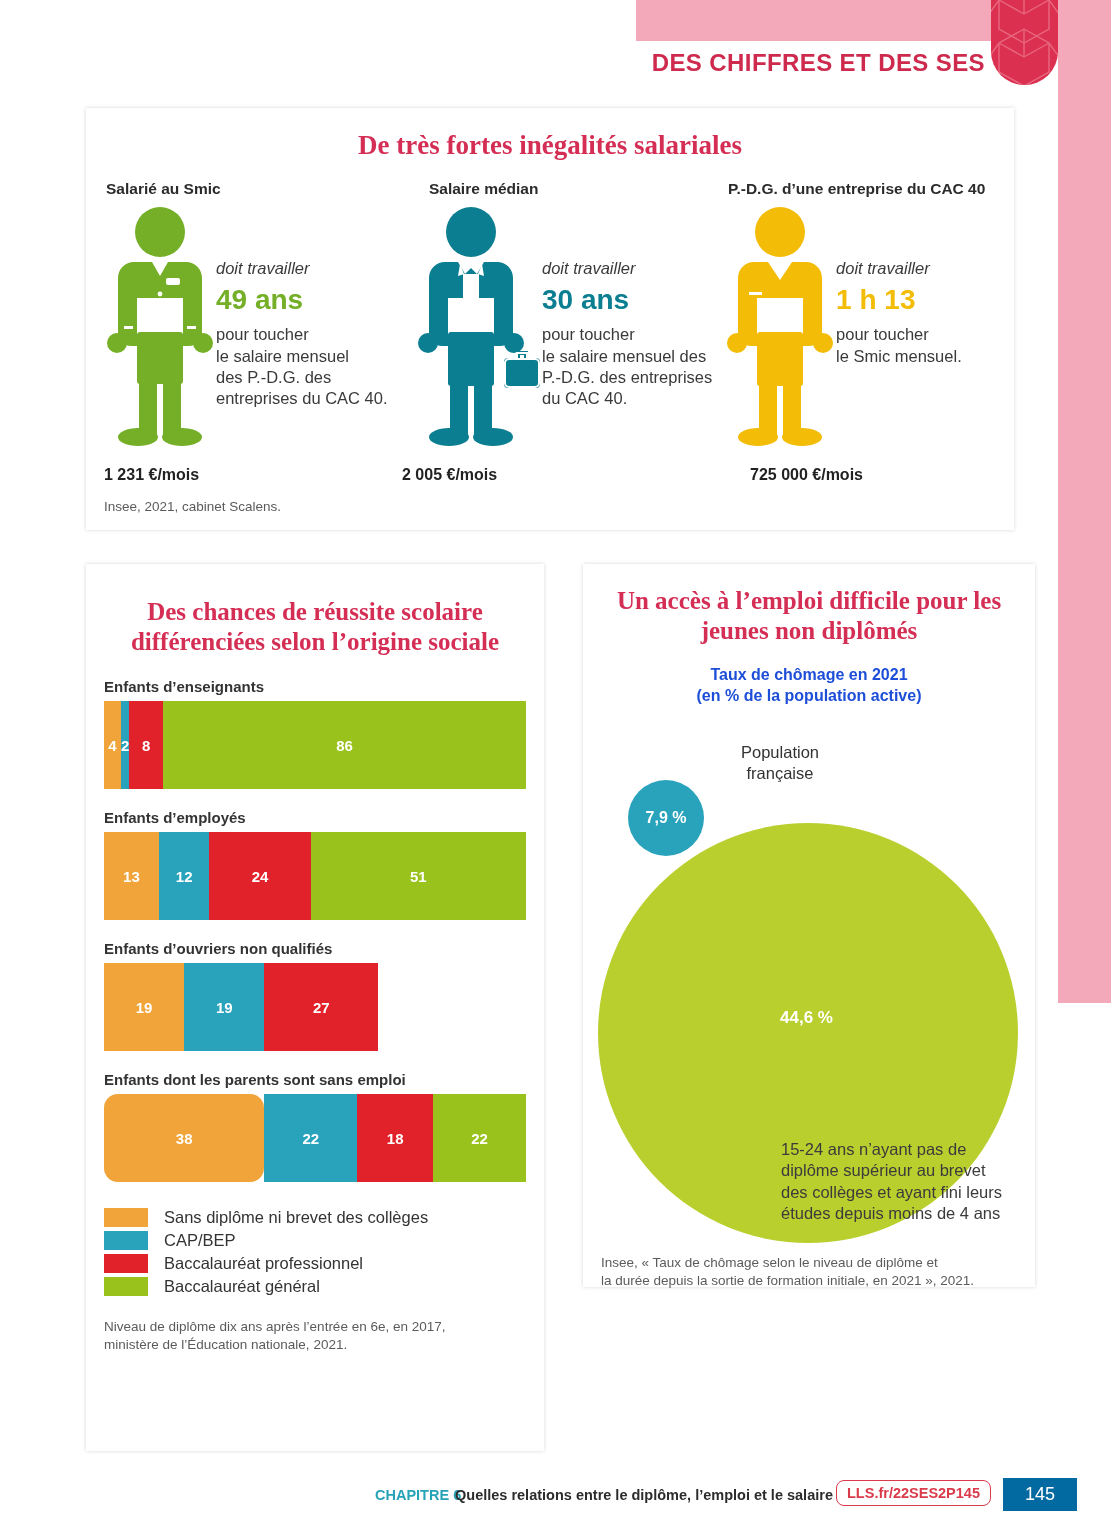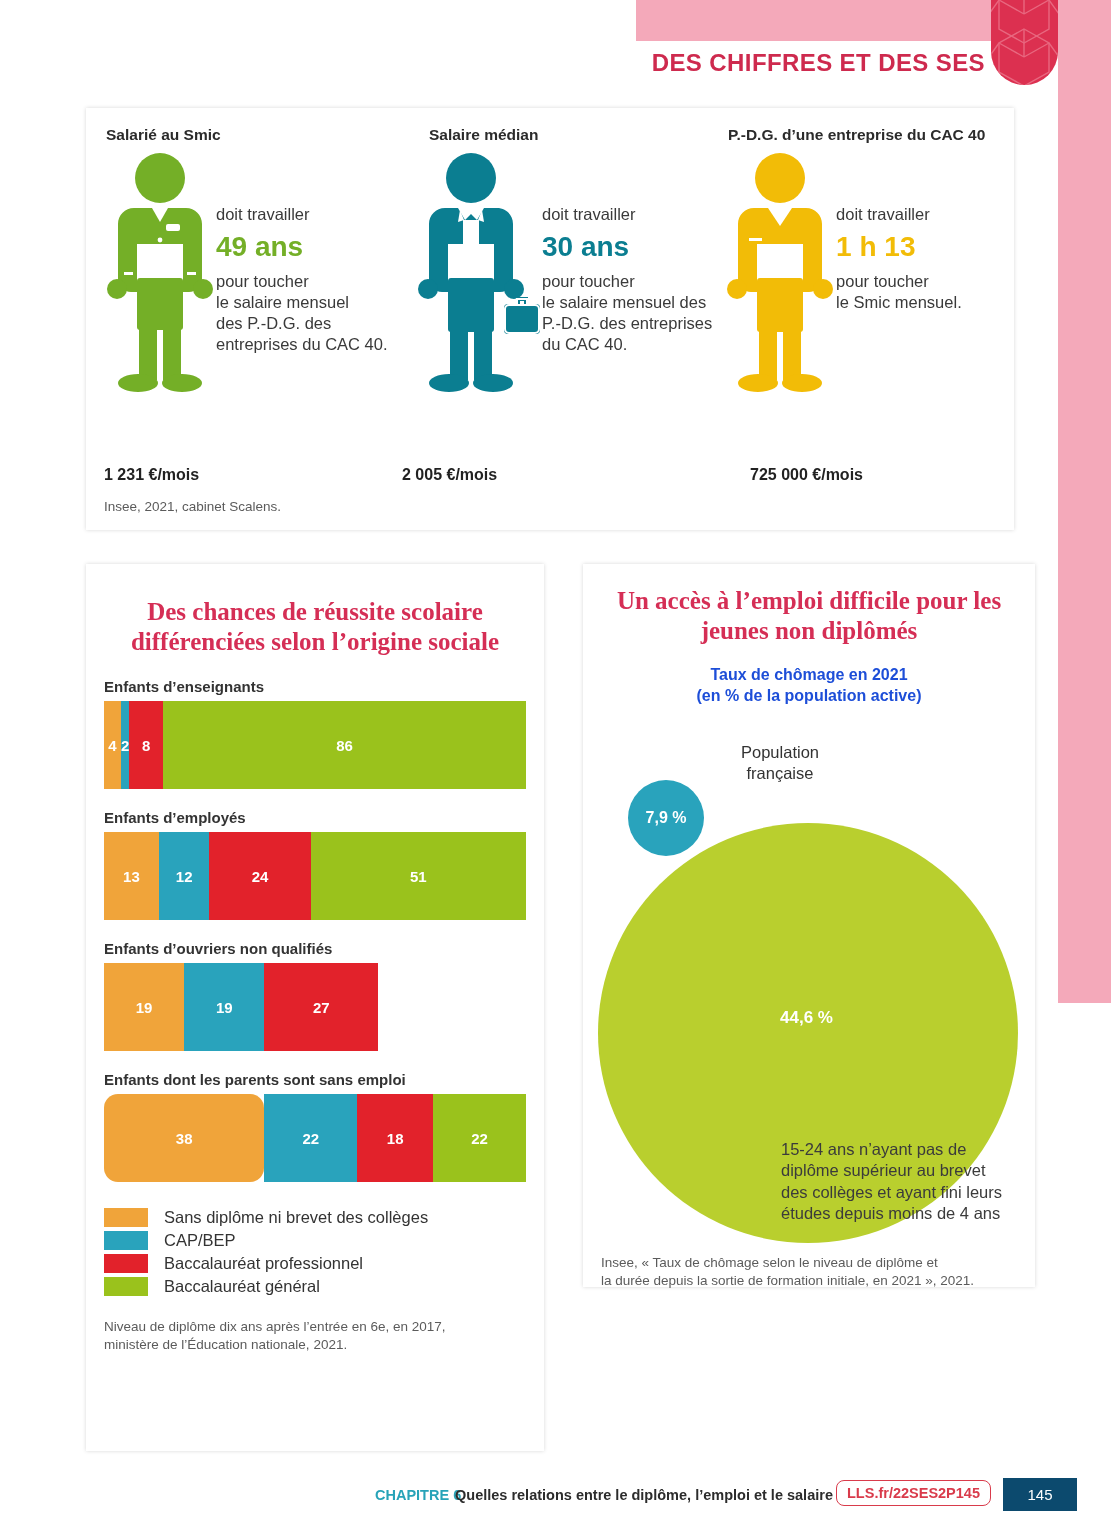--- a/index.html
+++ b/index.html
@@ -62,21 +62,21 @@
     font-size:15.5px; font-weight:bold; color:#2b2b2b; white-space:nowrap;
     margin-bottom:8px;
   }
   .fig-col.c1 .fig-head { margin-left:2px; }
   .fig-col.c2 .fig-head { margin-left:12px; }
   .fig-col.c3 .fig-head { margin-left:4px; }
 
   .fig-body { display:flex; align-items:flex-start; }
   .fig-icon { flex:0 0 auto; }
   .fig-text { padding-top:52px; }
-  .fig-lead  { font-size:16.5px; color:#3a3a3a; line-height:1.25; }
+  .fig-lead  { font-size:16.5px; color:#3a3a3a; line-height:1.25;font-style:italic; }
   .fig-big   { font-size:28px; font-weight:bold; line-height:1.5; margin:1px 0 3px; }
   .fig-desc  { font-size:16.5px; color:#3a3a3a; line-height:1.28; white-space:pre-line; }
 
   .fig-salary {
     font-size:16px; font-weight:bold; color:#222;
     position:absolute; bottom:0;
   }
   #sal1 { left:104px; top:466px; }
   #sal2 { left:402px; top:466px; }
   #sal3 { left:750px; top:466px; }
@@ -143,21 +143,21 @@
   .f-title { position:absolute; left:455px; color:#2c2c2c;
              font-size:14.5px; font-weight:bold; }
   .f-code {
     position:absolute; left:836px; top:2px;
     border:1.5px solid #D93B4B; border-radius:8px;
     color:#D93B4B; font-size:14.5px; font-weight:bold;
     padding:4px 10px; background:#fff;
   }
   .f-page {
     position:absolute; left:1003px; top:0px; width:74px; height:33px;
-    background:#0c4a6e; color:#fff; font-size:15px;
+    background:#0369a1; color:#fff; font-size:18px;
     display:flex; align-items:center; justify-content:center;
   }
 </style>
 </head>
 <body>
 
 <div class="page">
 
   <div class="hdr-pinkbar"></div>
   <div class="hdr-pinkrail"></div>
@@ -168,20 +168,21 @@
         <path d="M33 29 L58 43 L58 72 L33 86 L8 72 L8 43 Z"></path>
         <path d="M33 -14 L33 14 M8 0 L33 14 M58 0 L33 14"></path>
         <path d="M33 29 L33 57 M8 43 L33 57 M58 43 L33 57"></path>
         <path d="M-2 14 L8 0 M68 14 L58 0 M-2 57 L8 43 M68 57 L58 43"></path>
       </g>
     </svg>
   </div>
   <div class="hdr-title">DES CHIFFRES ET DES SES</div>
 
   <div class="panel" id="panel-salaries">
+    <div class="panel-title">De très fortes inégalités salariales</div>
 
     <div class="fig-cols">
 
       <div class="fig-col c1">
         <div class="fig-head">Salarié au Smic</div>
         <div class="fig-body">
           <div class="fig-icon">
             <svg width="112" height="240" viewBox="0 0 112 240">
               <g fill="#74AF27">
                 <circle cx="56" cy="26" r="25"></circle>

